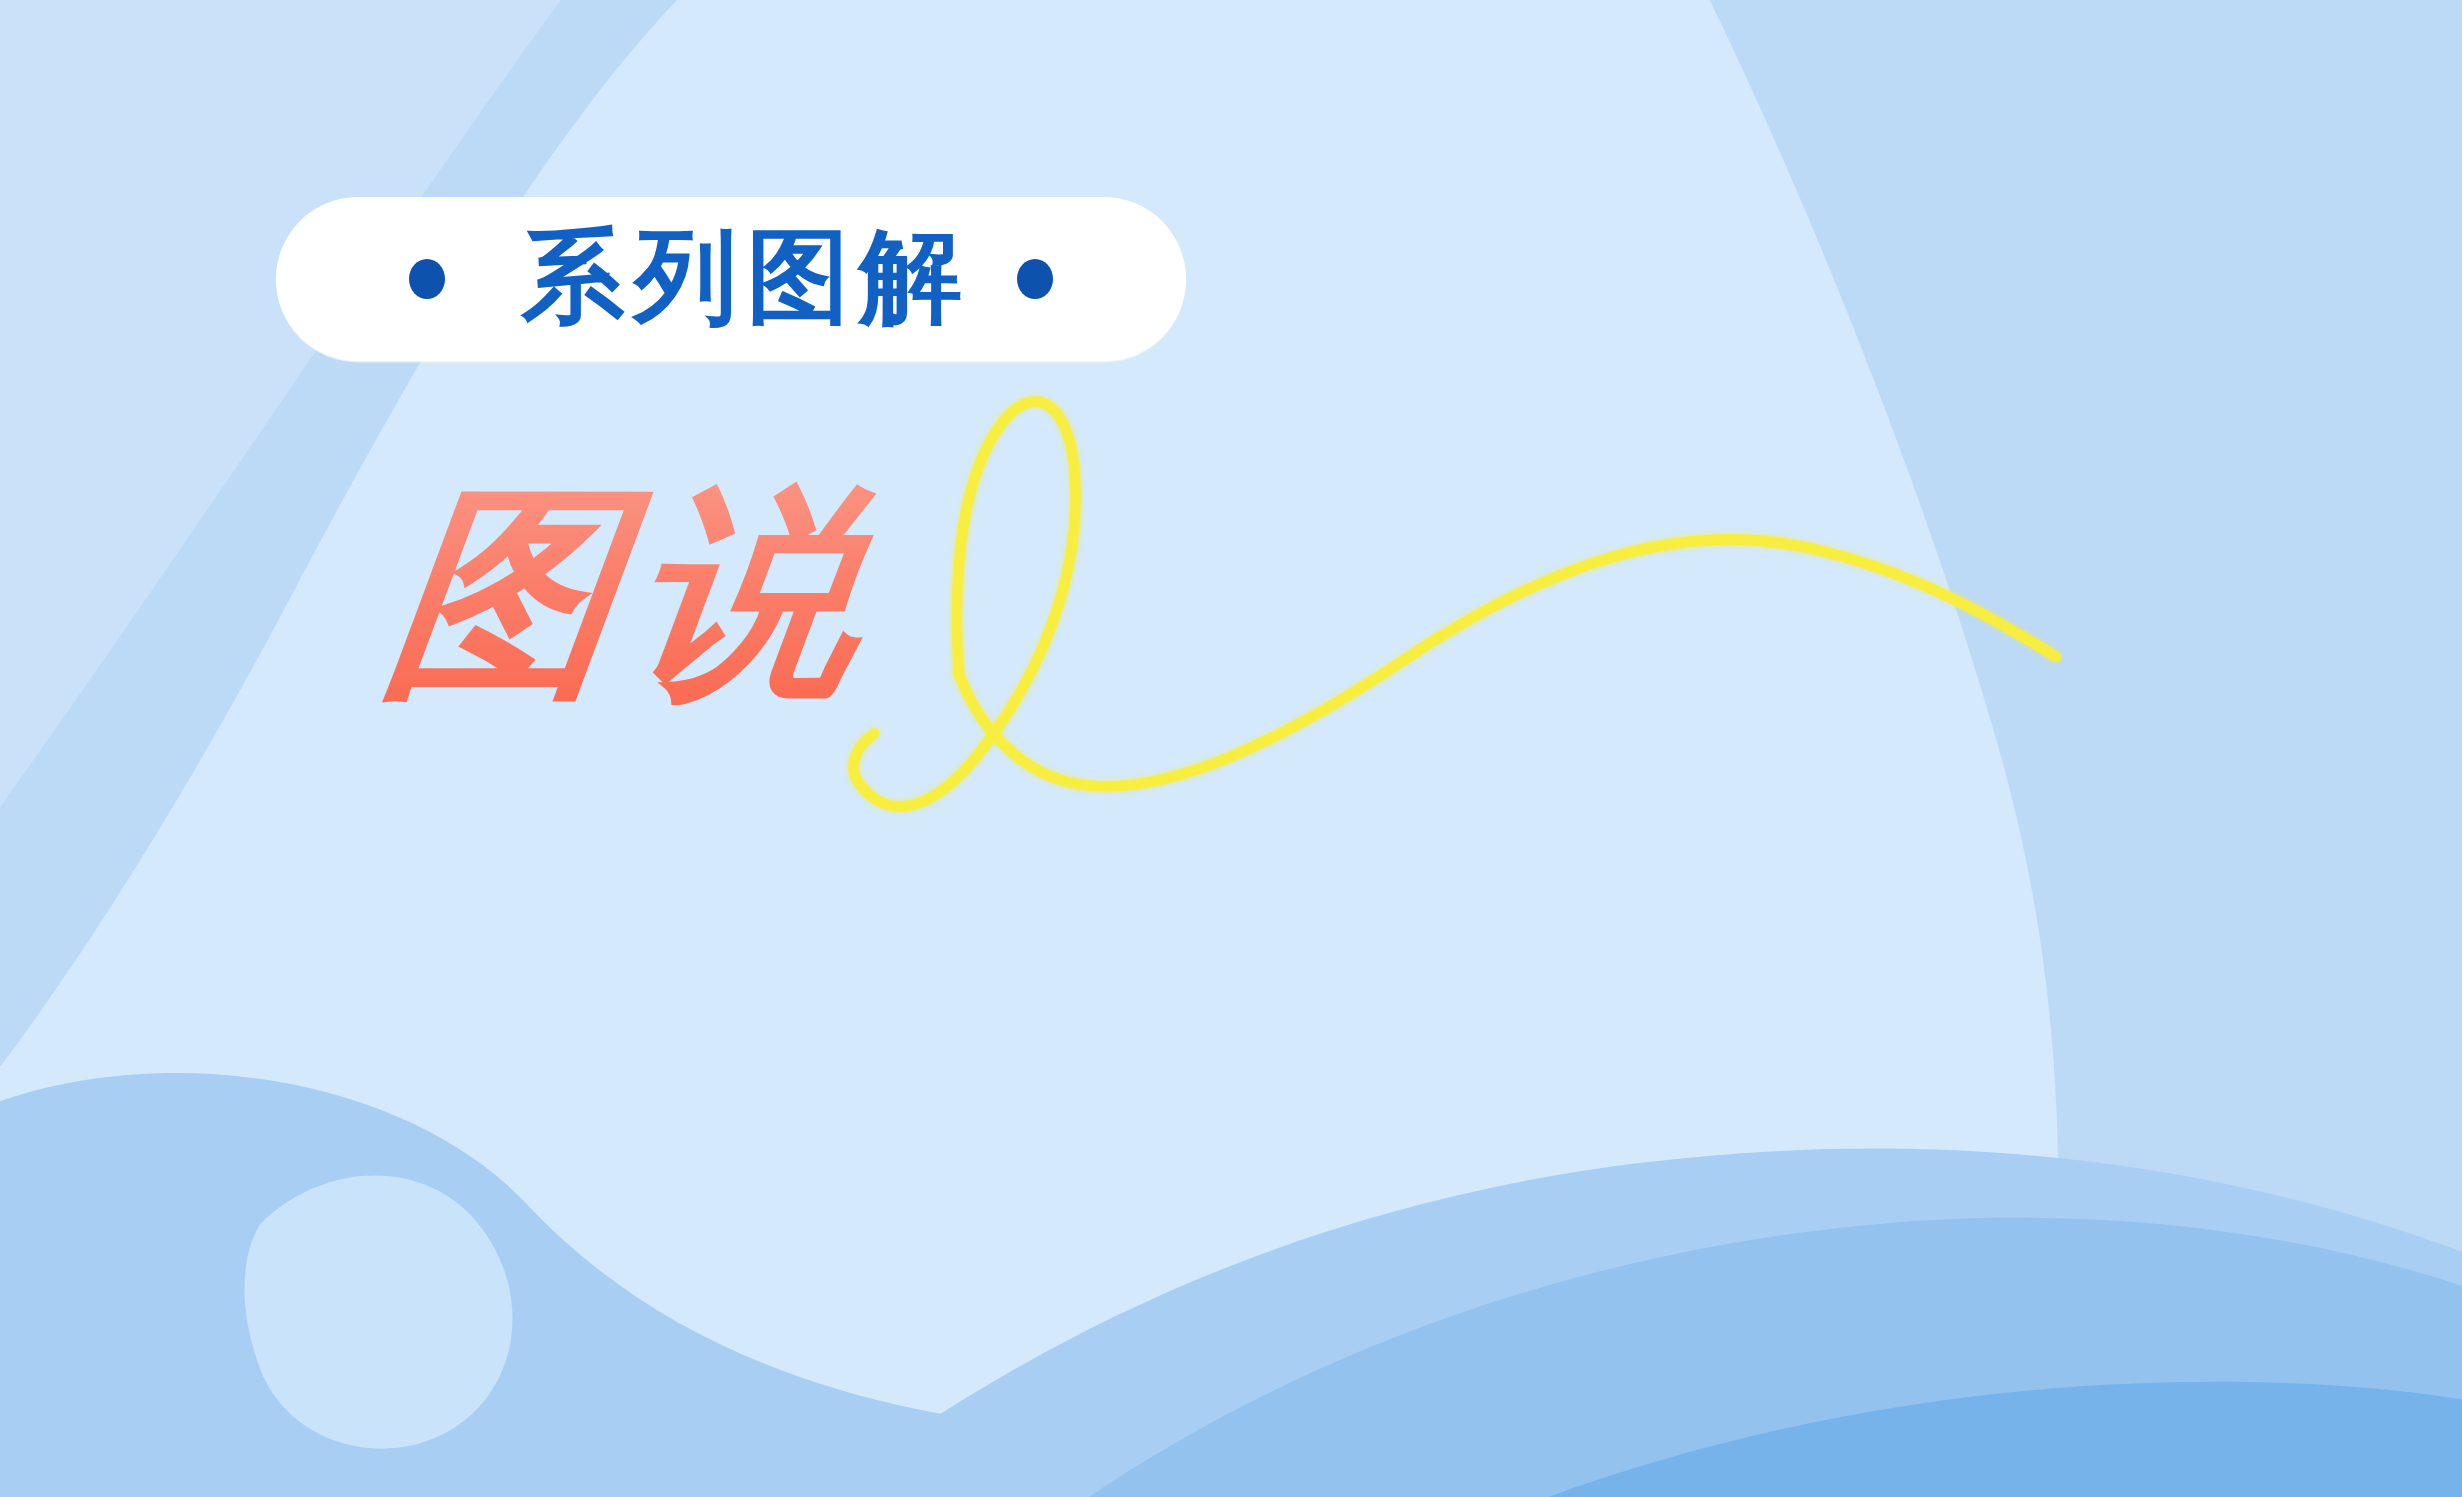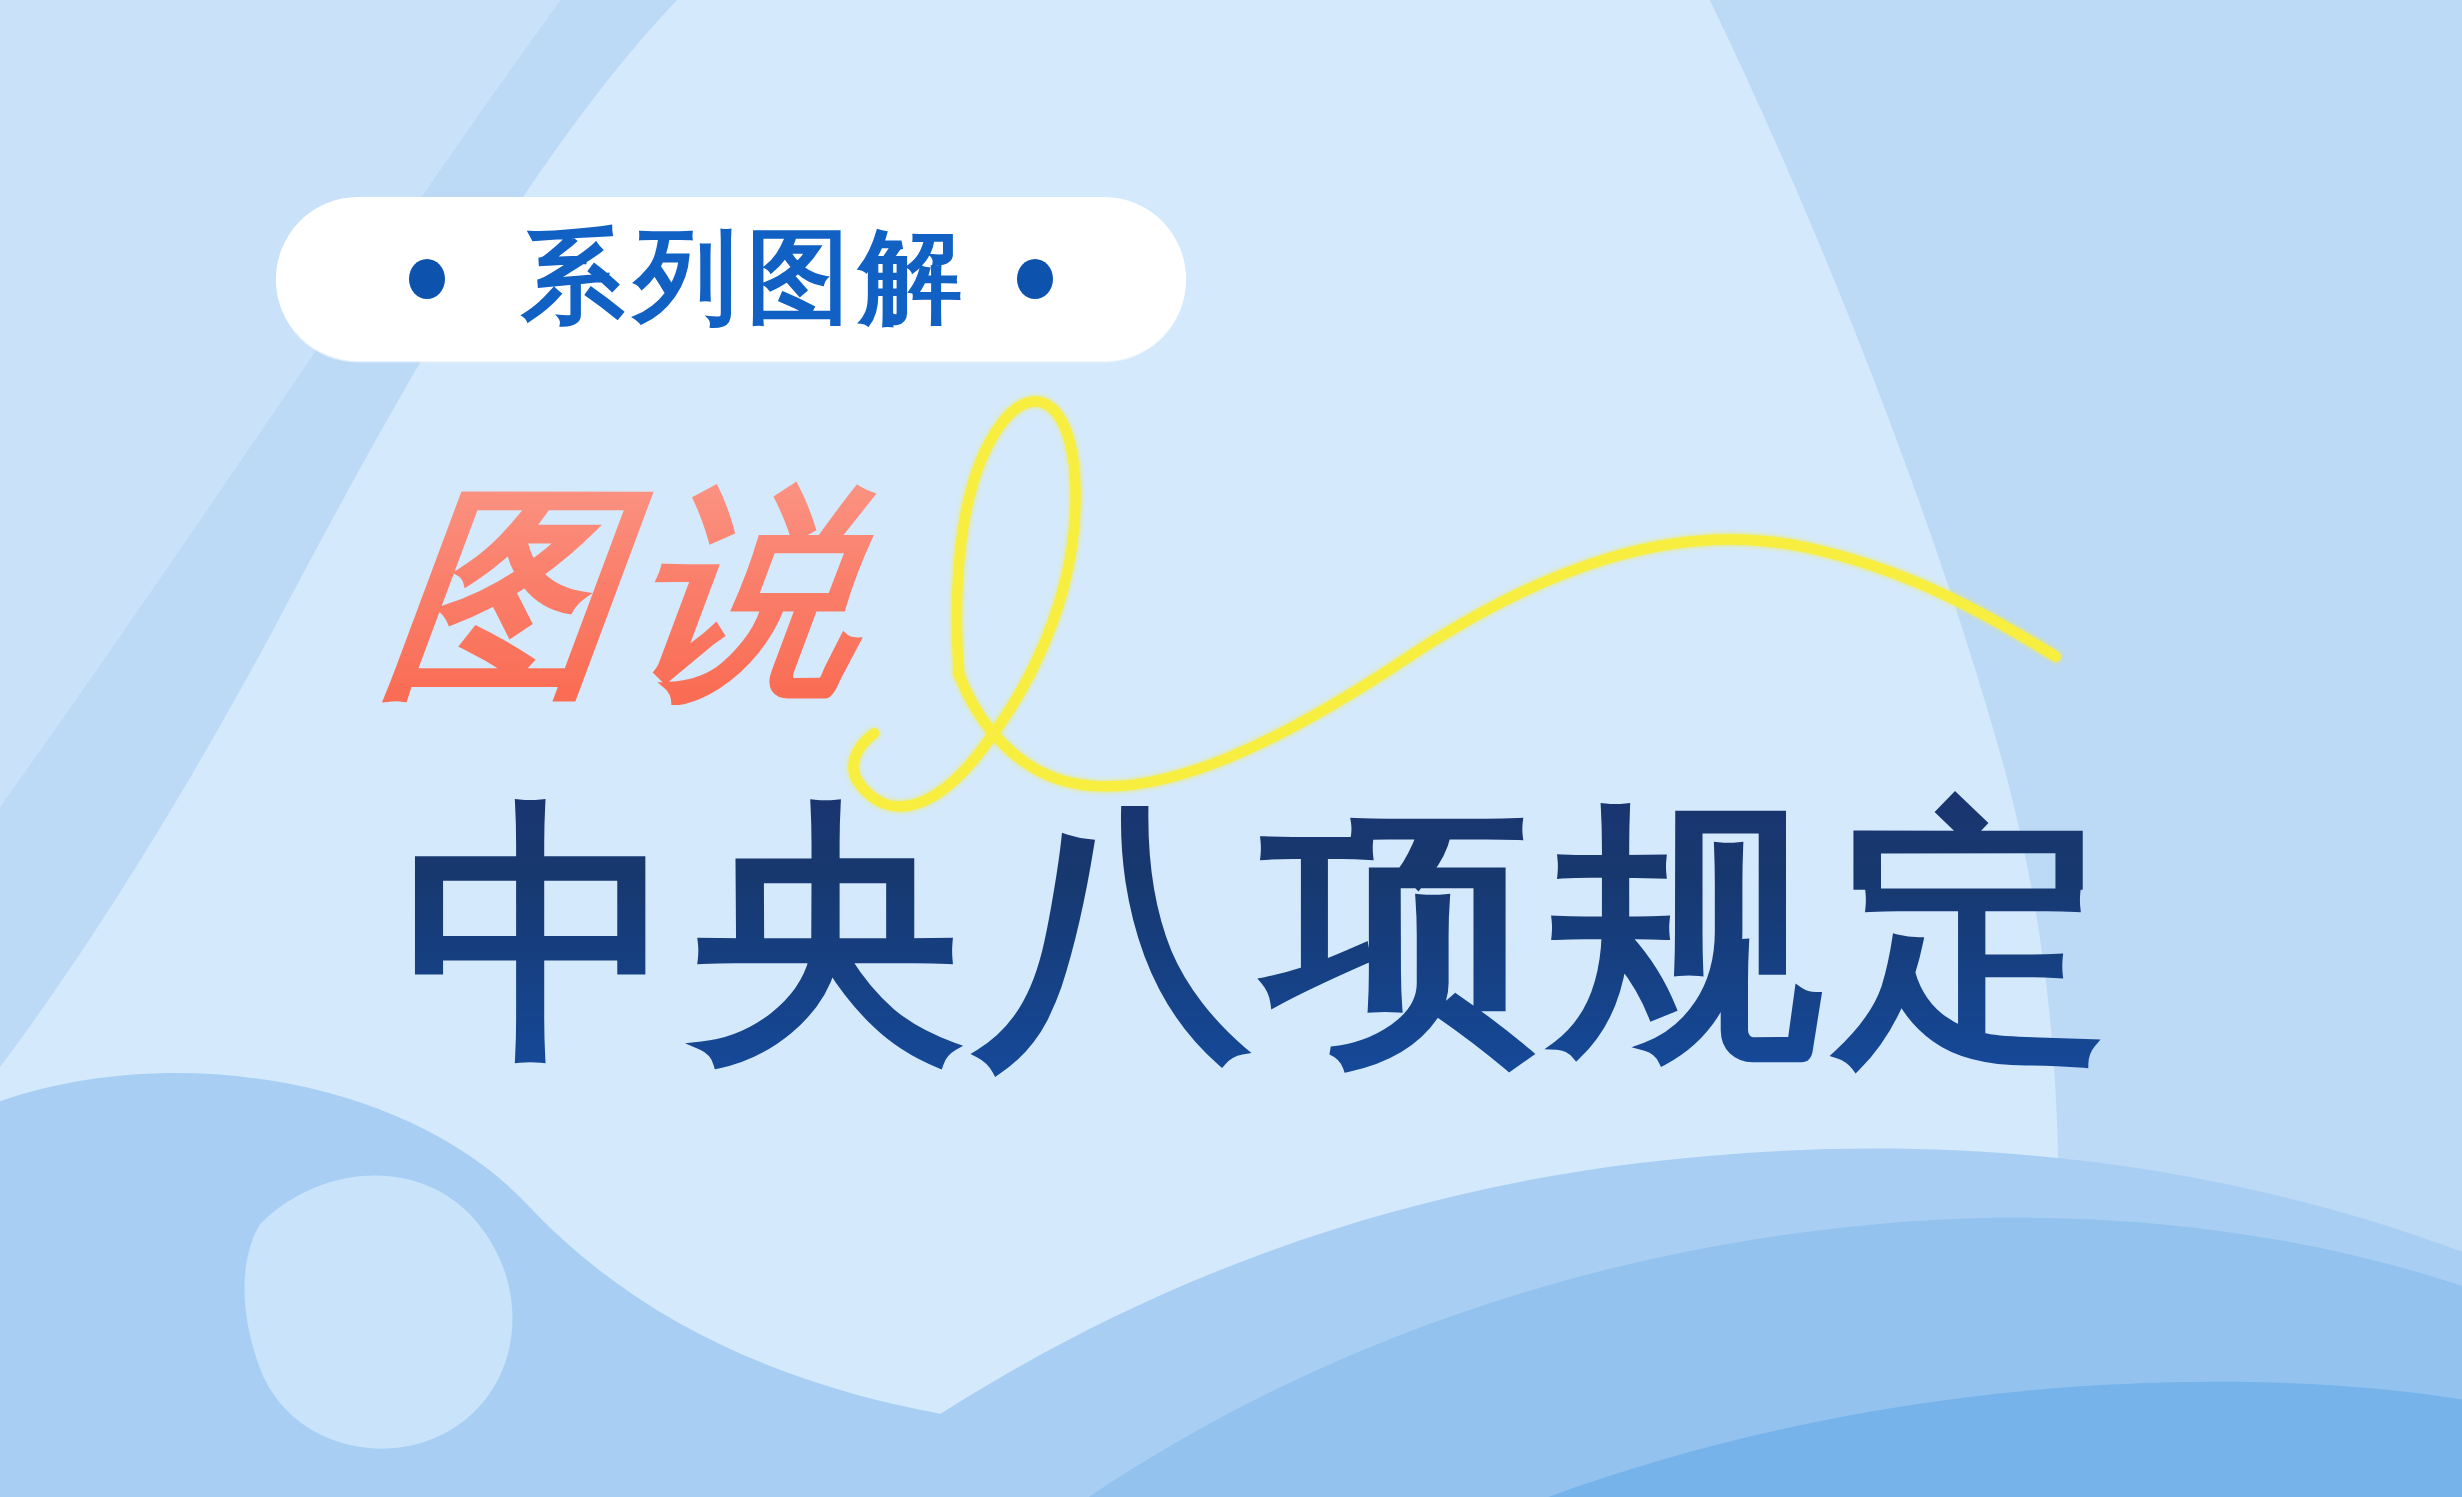--- a/index.html
+++ b/index.html
@@ -170,16 +170,15 @@
   </svg>
 
   <div class="badge">
     <span class="badge-dot"></span>
     <span class="badge-text">系列图解</span>
     <span class="badge-dot"></span>
   </div>
 
   <div class="calligraphy">图说</div>
 
-  <div class="main-title">中央八项规定</div>
 
 </div>
 
 
 </body></html>

